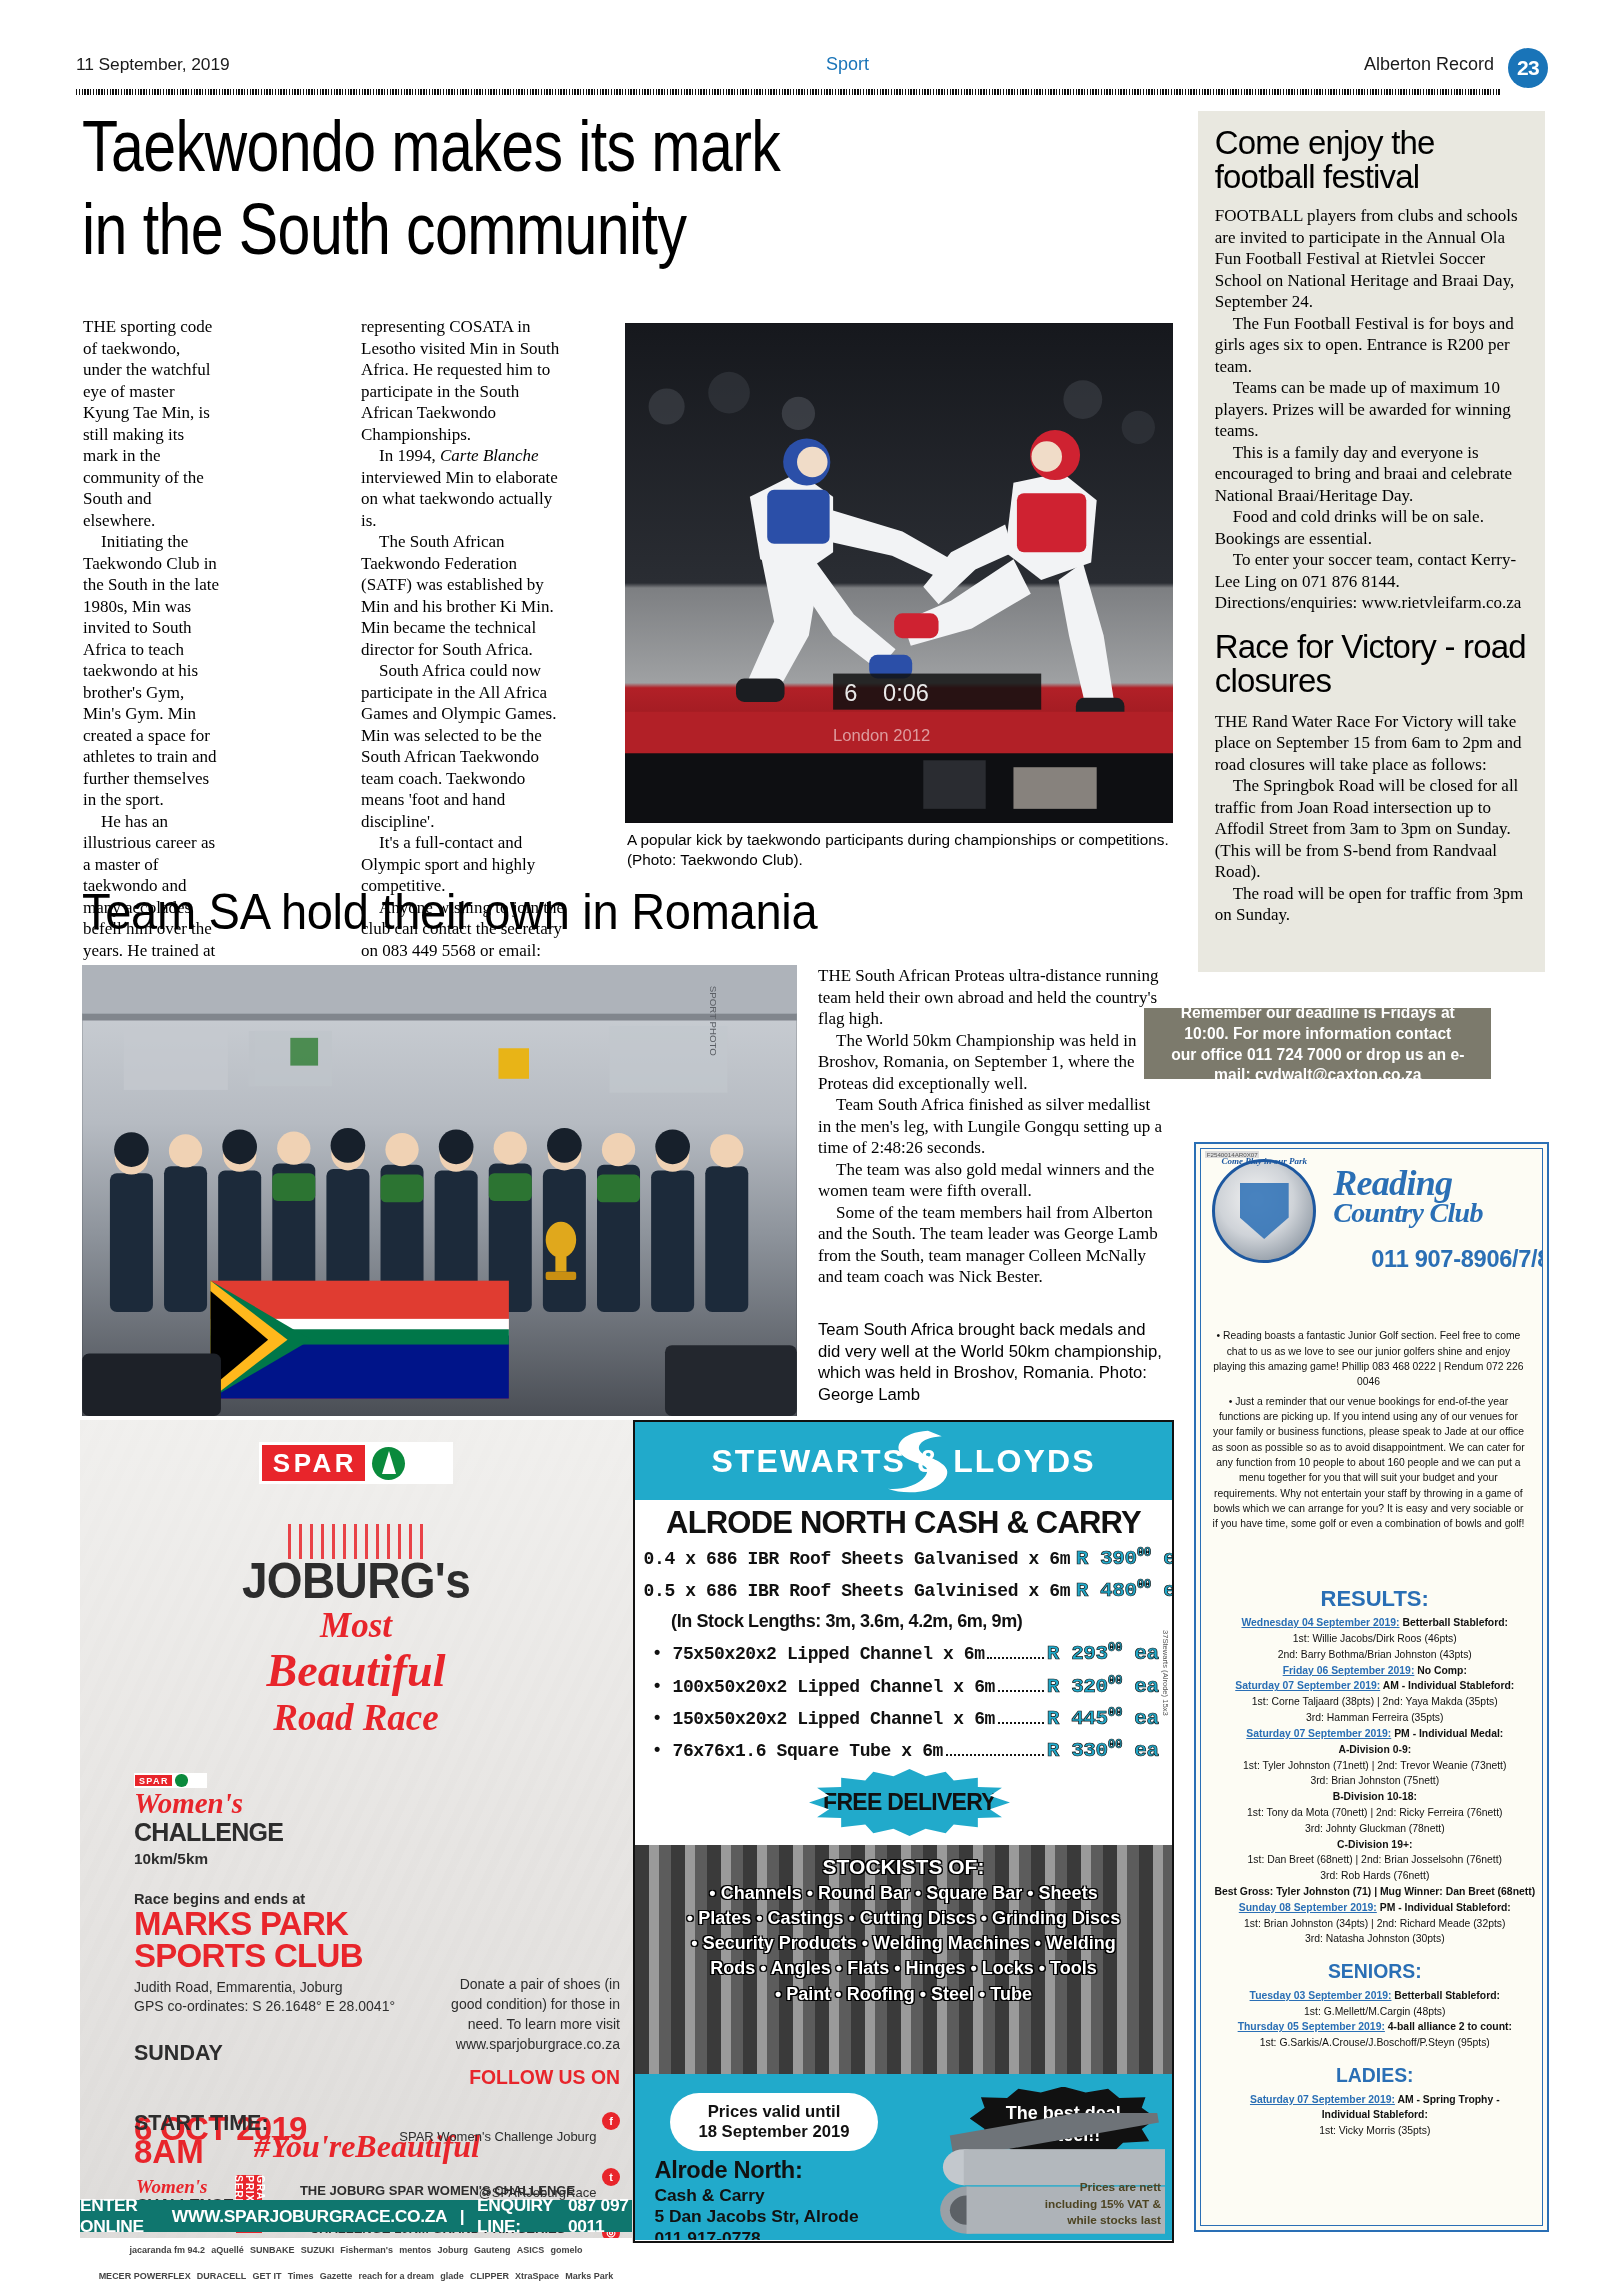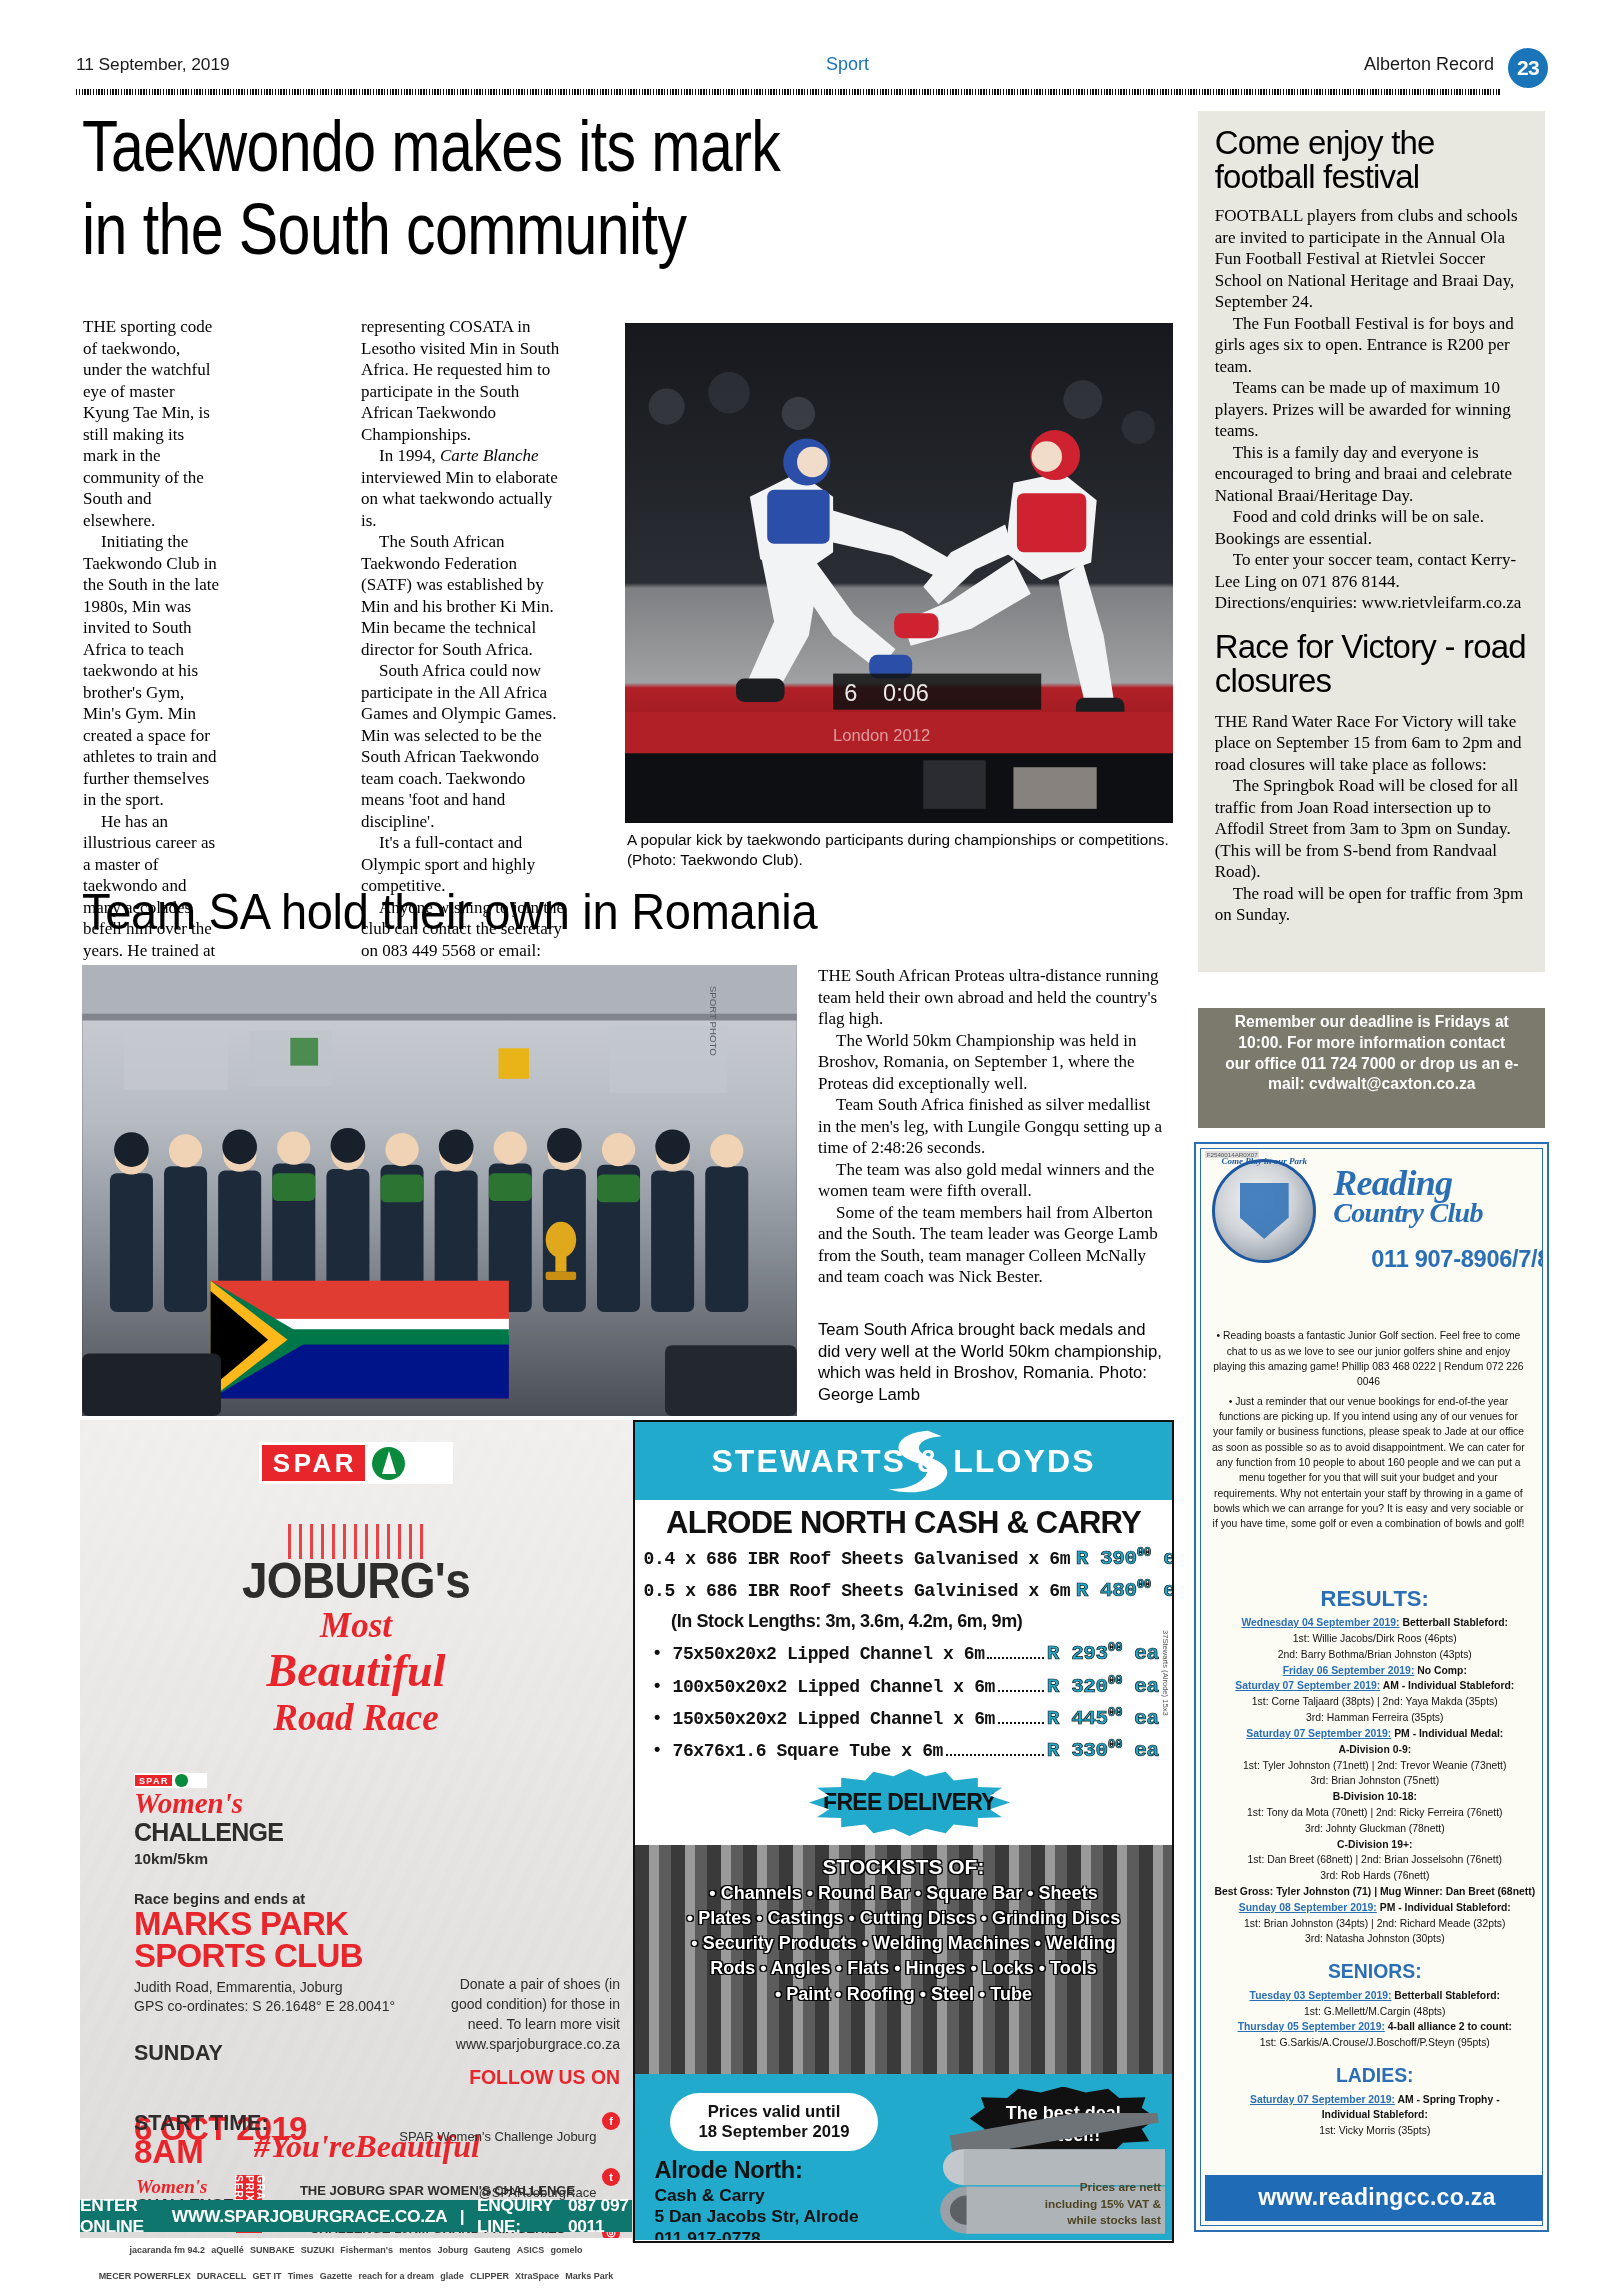--- a/index.html
+++ b/index.html
@@ -78,22 +78,22 @@
   }
   .sb-head {
     font-family:"Liberation Sans",sans-serif; font-size:33px; line-height:1.03;
     color:#000; letter-spacing:-0.8px; font-weight:normal;
   }
   .sb-body { font-size:17px; line-height:1.265; color:#000; }
   .sb-body p { text-indent:18px; margin:0; }
   .sb-body p.first { text-indent:0; }
 
   .deadline-box {
-    position:absolute; left:1198px; top:1008px; width:347px; height:120px;
-    background:#7c7a6c; color:#fff; display:flex; justify-content:center;
+    position:absolute; left:1144px; top:1008px; width:347px; height:71px;
+    background:#7c7a6c; color:#fff; display:flex; align-items:center; justify-content:center;
     text-align:center; padding:2.8px 9.7px;
   }
   .deadline-box span {
     font-family:"Liberation Sans",sans-serif; font-weight:bold; font-size:17.4px; line-height:1.2;
     transform: scaleX(0.9); display:inline-block;
   }
 
   
   .rcc {
     position:absolute; left:1194px; top:1142px; width:355px; height:1090px;
@@ -549,21 +549,20 @@
           <div class="hdr2">SENIORS:</div>
           <div><span class="date">Tuesday 03 September 2019:</span><span class="evt"> Betterball Stableford:</span></div>
           <div>1st: G.Mellett/M.Cargin (48pts)</div>
           <div><span class="date">Thursday 05 September 2019:</span><span class="evt"> 4-ball alliance 2 to count:</span></div>
           <div>1st: G.Sarkis/A.Crouse/J.Boschoff/P.Steyn (95pts)</div>
           <div class="hdr2">LADIES:</div>
           <div><span class="date">Saturday 07 September 2019:</span><span class="evt"> AM - Spring Trophy -</span></div>
           <div class="div">Individual Stableford:</div>
           <div>1st: Vicky Morris (35pts)</div>
         </div>
-      <div class="rcc-url">www.readingcc.co.za</div>
     </div>
   </div>
 
   <div class="spar">
     <div class="spar-bg"></div>
     <div class="spar-logo">
       <div class="red">SPAR</div>
       <div class="fir"></div>
     </div>
     <div class="spar-skyline"></div>

